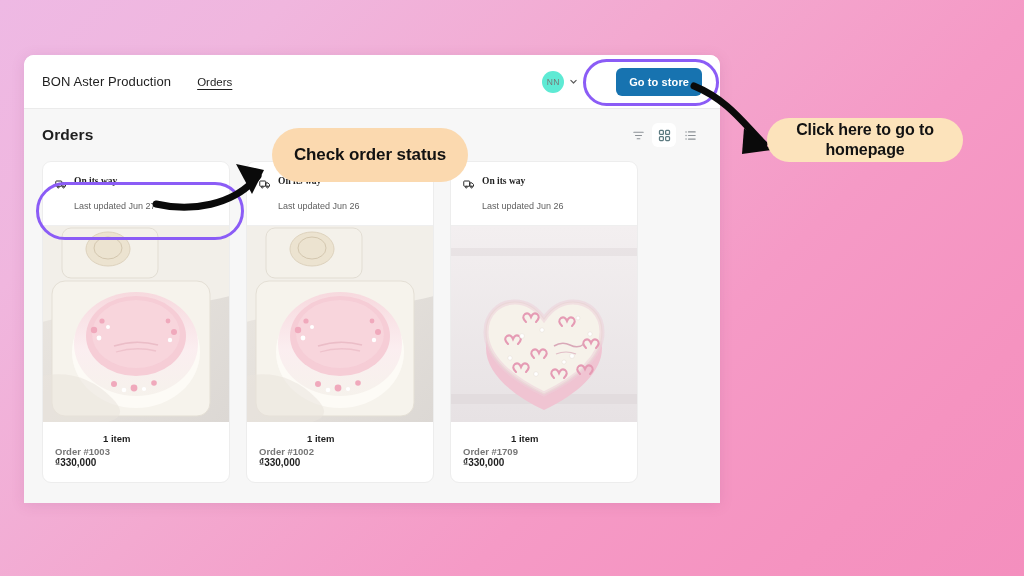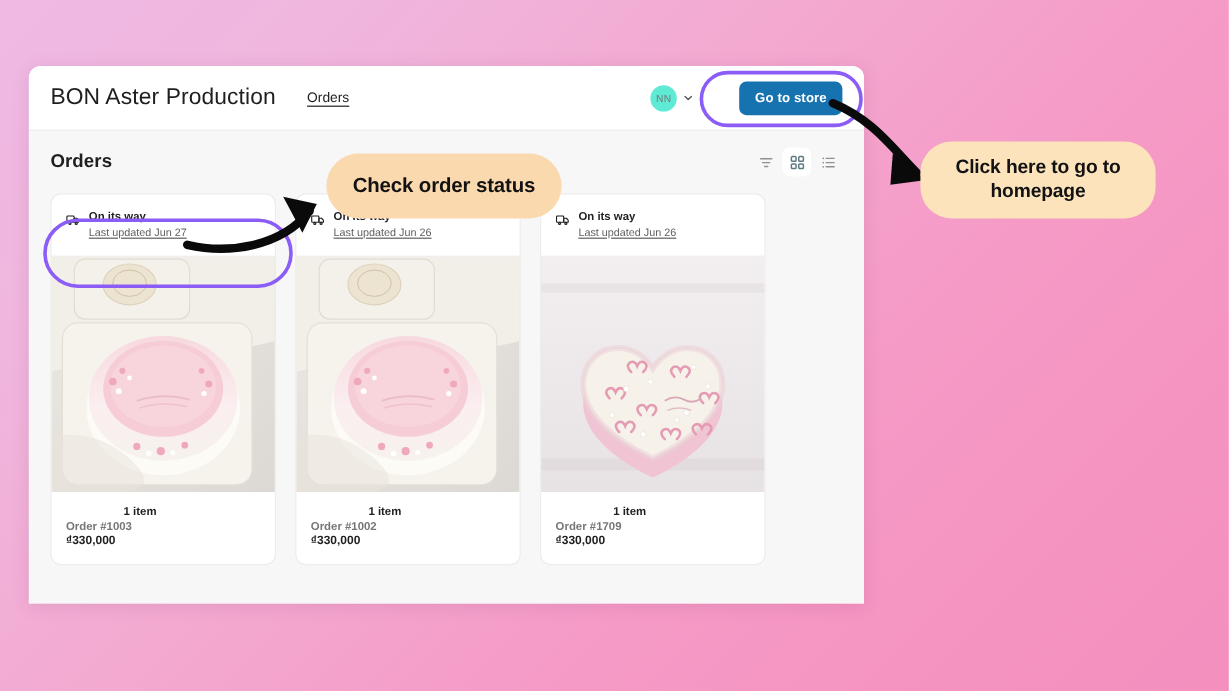--- a/index.html
+++ b/index.html
@@ -39,21 +39,21 @@
   .topbar {
     height: 54px;
     background: #ffffff;
     border-bottom: 1px solid #ebebeb;
     display: flex;
     align-items: center;
     padding: 0 18px;
     position: relative;
   }
   .brand-name {
-    font-size: 19px;
+    font-size: 13px;
     color: #1f1f1f;
     letter-spacing: .1px;
   }
   .nav-link {
     font-size: 11.5px;
     color: #1f1f1f;
     margin-left: 26px;
     text-decoration: underline;
     text-underline-offset: 3px;
     cursor: pointer;
@@ -153,27 +153,27 @@
     display: flex;
     gap: 7px;
     align-items: flex-start;
   }
   .truck-icon { flex: none; margin-top: 1px; }
   .status-title {
     font-size: 9.5px;
     font-weight: bold;
     color: #1f1f1f;
     line-height: 1.3;
+    font-family: Liberation Serif, serif;
   }
   .status-sub {
     font-size: 9px;
     color: #5f5f5f;
-    margin-top: 2px;
+    margin-top: 14px;
     line-height: 1.3;
-    text-decoration: underline;
   }
   .card-img {
     width: 100%;
     height: 196px;
     position: relative;
     overflow: hidden;
     background: #e8e4de;
   }
   .card-foot { padding: 11px 12px 14px 12px; }
   .foot-items {
@@ -213,21 +213,21 @@
     letter-spacing: -.1px;
   }
   .callout-status {
     left: 272px; top: 128px;
     width: 196px; height: 54px;
     background: #fbd9af;
     font-size: 17px;
   }
   .callout-home {
     left: 767px; top: 118px;
-    width: 196px; height: 64px;
+    width: 196px; height: 44px;
     background: #fce3bb;
     border-radius: 26px;
     font-size: 16px;
     line-height: 1.28;
     padding: 0 14px;
   }
   .hl-ellipse {
     position: absolute;
     border: 3px solid #8b5cf6;
     border-radius: 999px;

